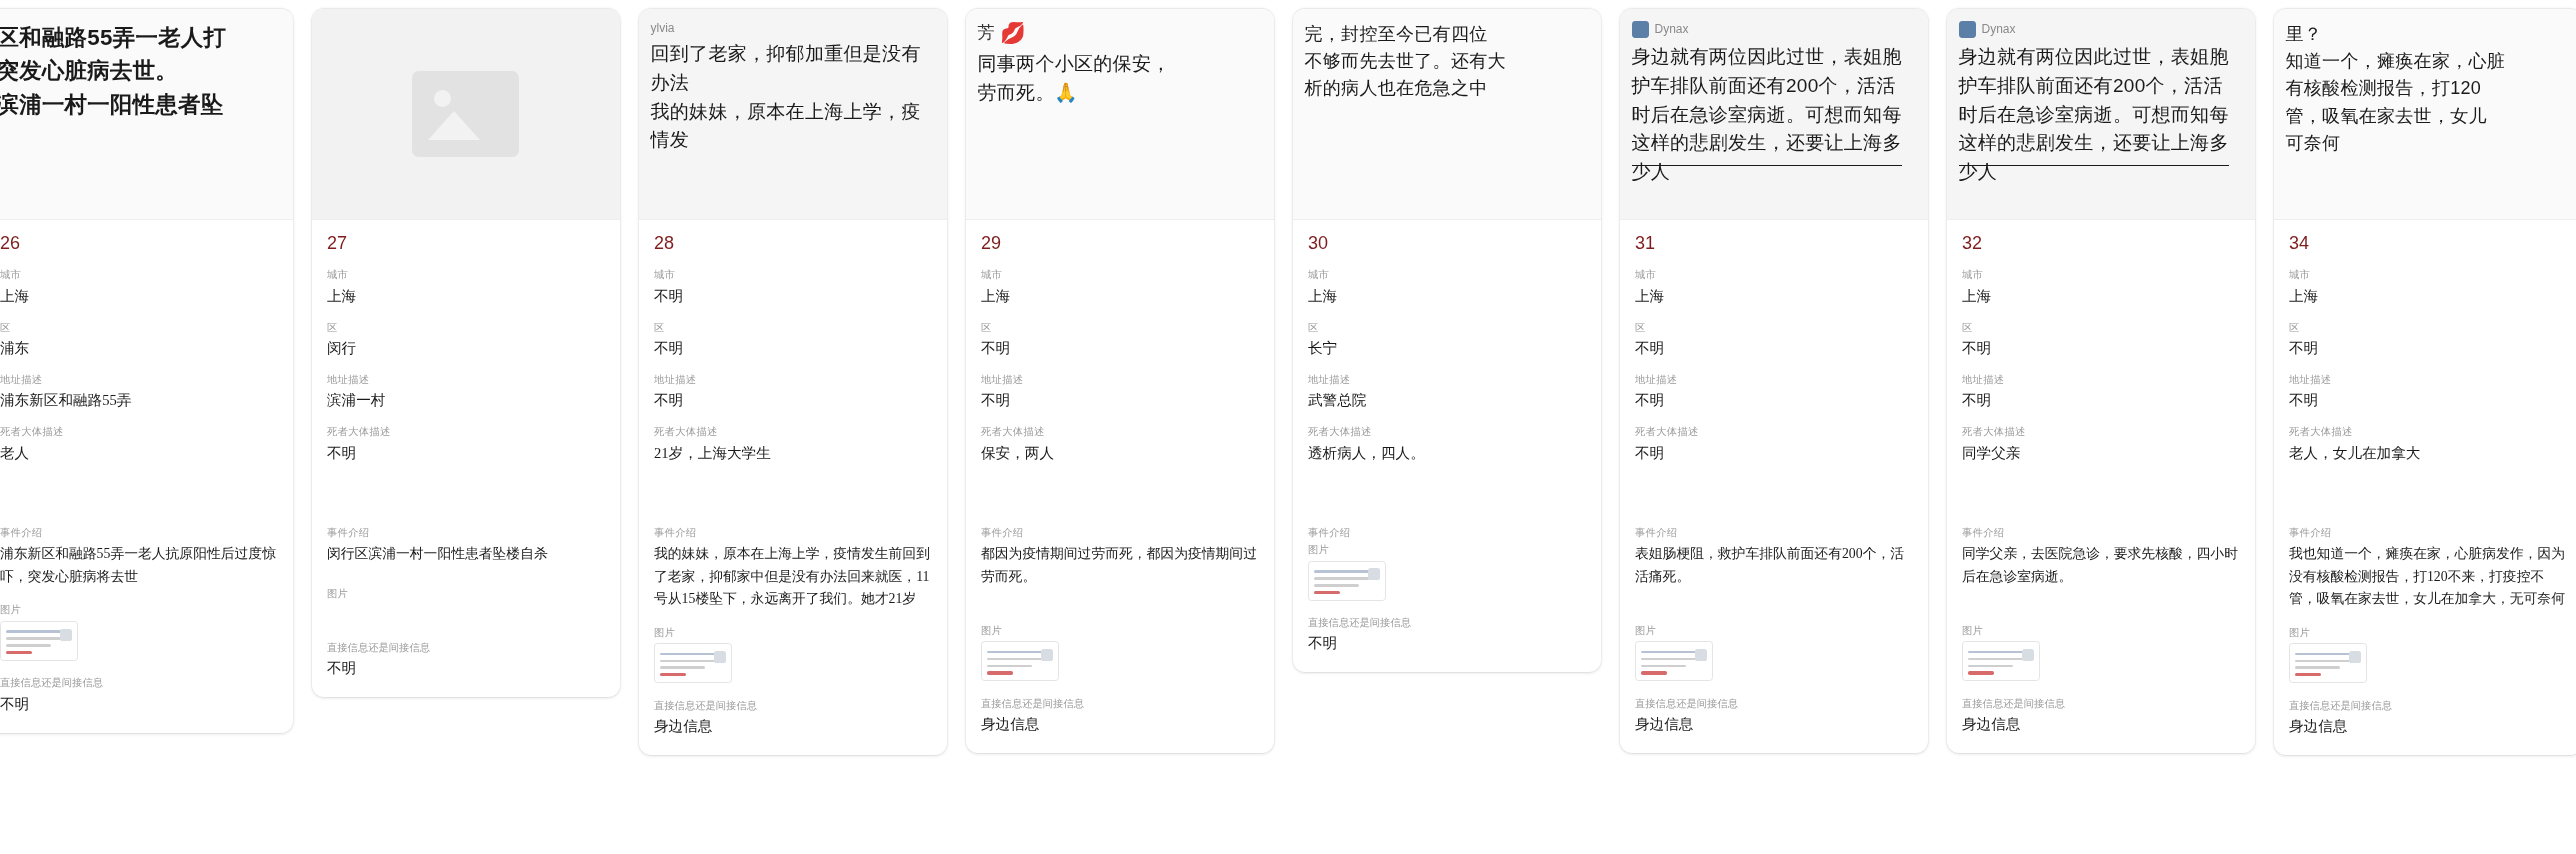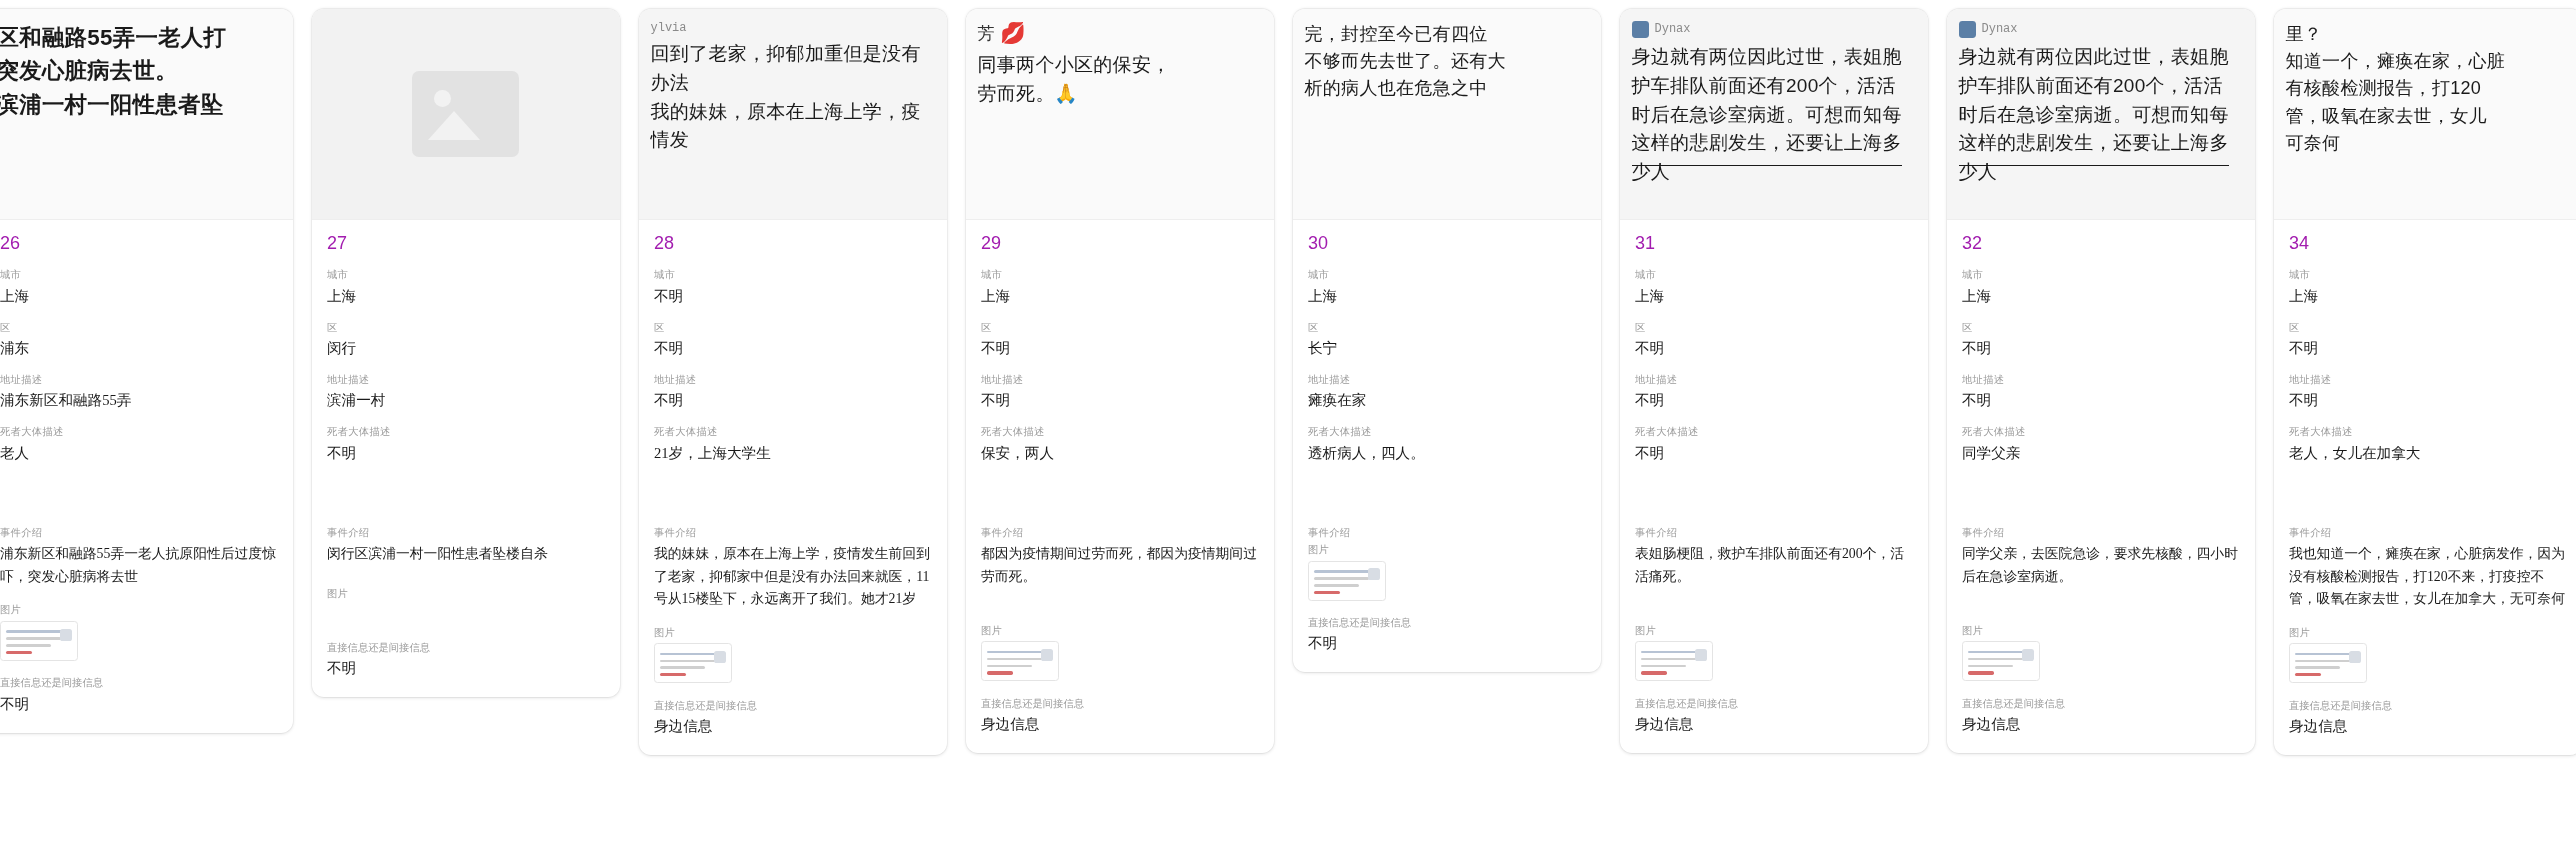--- a/index.html
+++ b/index.html
@@ -46,21 +46,20 @@
     position: absolute;
     inset: 0;
     padding: 12px 10.3px 6.9px 12px;
     overflow: hidden;
   }
   .wx-head {
     display: flex;
     align-items: center;
     gap: 6px;
     margin-bottom: 5.2px;
-    font-family: Liberation Mono, monospace;
   }
   .wx-avatar {
     width: 17px; height: 17px;
     border-radius: 3.4px;
     background: #b9c4cf;
     flex: 0 0 auto;
   }
   .wx-avatar.blue  { background: #5b7fa6; }
   .wx-name {
     font-size: 12px;
@@ -112,21 +111,21 @@
   }
 
   
   .body {
     padding: 13.8px 15.5px 19px 15.5px;
     display: flex;
     flex-direction: column;
   }
   .row-id {
     font-size: 18px;
-    color: #a21caf;
+    color: #7f1d1d;
     margin-bottom: 13.8px;
   }
   .flabel {
     font-size: 10.3px;
     color: #9b9b9b;
     margin-bottom: 3.4px;
     letter-spacing: 0.3px;
   }
   .fvalue {
     font-size: 14.6px;
@@ -315,21 +314,21 @@
         <div class="wx-text mid">析的病人也在危急之中</div>
       </div>
     </div>
     <div class="body">
       <div class="row-id">30</div>
       <div class="flabel">城市</div>
       <div class="fvalue">上海</div>
       <div class="flabel">区</div>
       <div class="fvalue">长宁</div>
       <div class="flabel">地址描述</div>
-      <div class="fvalue">瘫痪在家</div>
+      <div class="fvalue">武警总院</div>
       <div class="flabel">死者大体描述</div>
       <div class="fvalue gap-tall">透析病人，四人。</div>
       <div class="flabel">事件介绍</div>
       <div class="flabel">图片</div>
       <div class="thumb">
         <div class="tl1"></div>
           <div class="tl2"></div>
           <div class="tl3"></div>
           <div class="tred"></div>
           <div class="tdot"></div>

